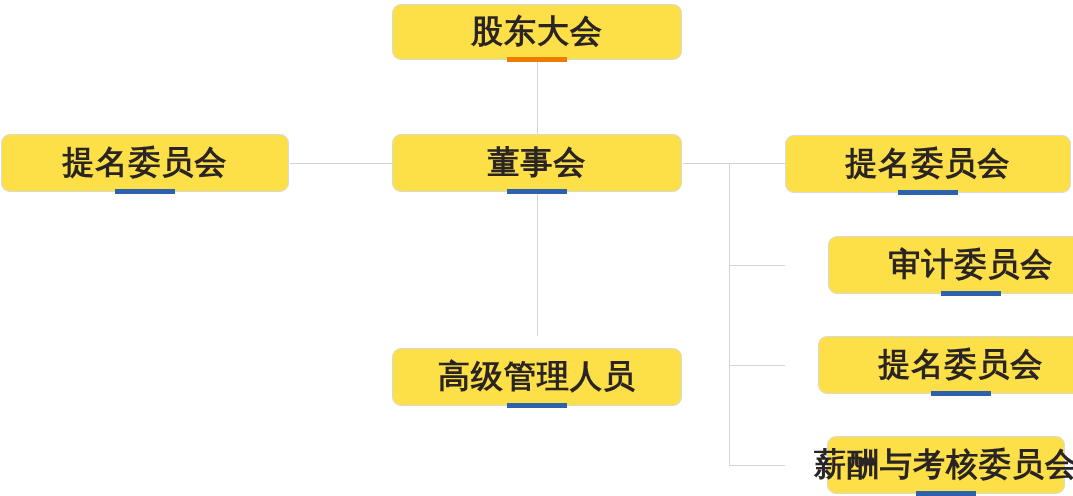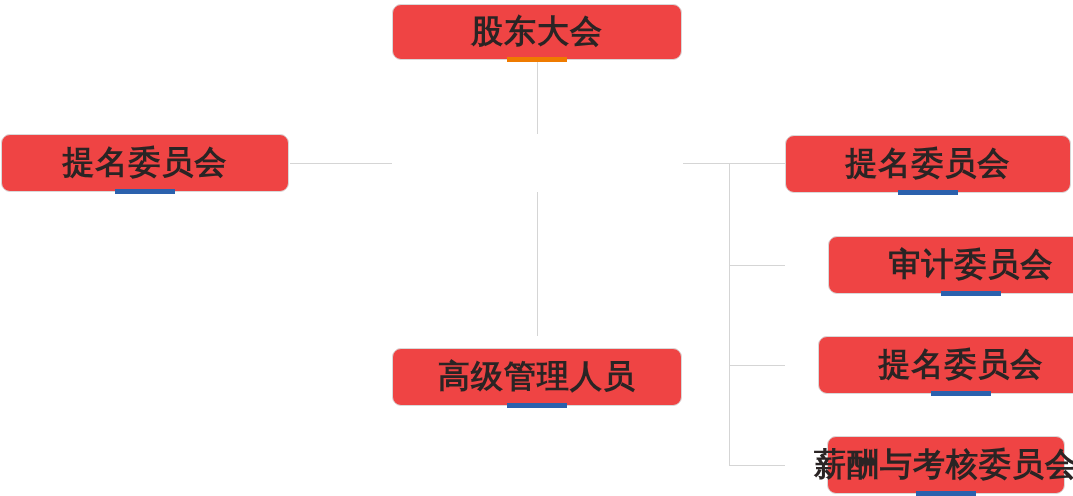--- a/index.html
+++ b/index.html
@@ -13,21 +13,21 @@
   #canvas {
     position: relative;
     width: 1073px;
     height: 496px;
     background: var(--bg);
     overflow: hidden;
     font-family: "Liberation Sans", "DejaVu Sans", sans-serif;
   }
   .node {
     position: absolute;
-    background: #ef4444;
+    background: #fde047;
     border: 1px solid var(--box-border);
     border-radius: 9px;
     display: flex;
     align-items: center;
     justify-content: center;
     font-size: 32px;
     font-weight: 700;
     color: var(--text);
     letter-spacing: 1px;
     white-space: nowrap;
@@ -81,20 +81,24 @@
   <div class="node n-shareholders" style="--accent: #ef7b00;">
     <span>股东大会</span>
     <div class="accent-bar"></div>
   </div>
 
   <div class="node n-board-office" style="--accent: #2b61ad;">
     <span>提名委员会</span>
     <div class="accent-bar"></div>
   </div>
 
+  <div class="node n-board" style="--accent: #2b61ad;">
+    <span>董事会</span>
+    <div class="accent-bar"></div>
+  </div>
 
   <div class="node n-senior" style="--accent: #2b61ad;">
     <span>高级管理人员</span>
     <div class="accent-bar"></div>
   </div>
 
   <div class="node n-strategy" style="--accent: #2b61ad;">
     <span>提名委员会</span>
     <div class="accent-bar"></div>
   </div>

